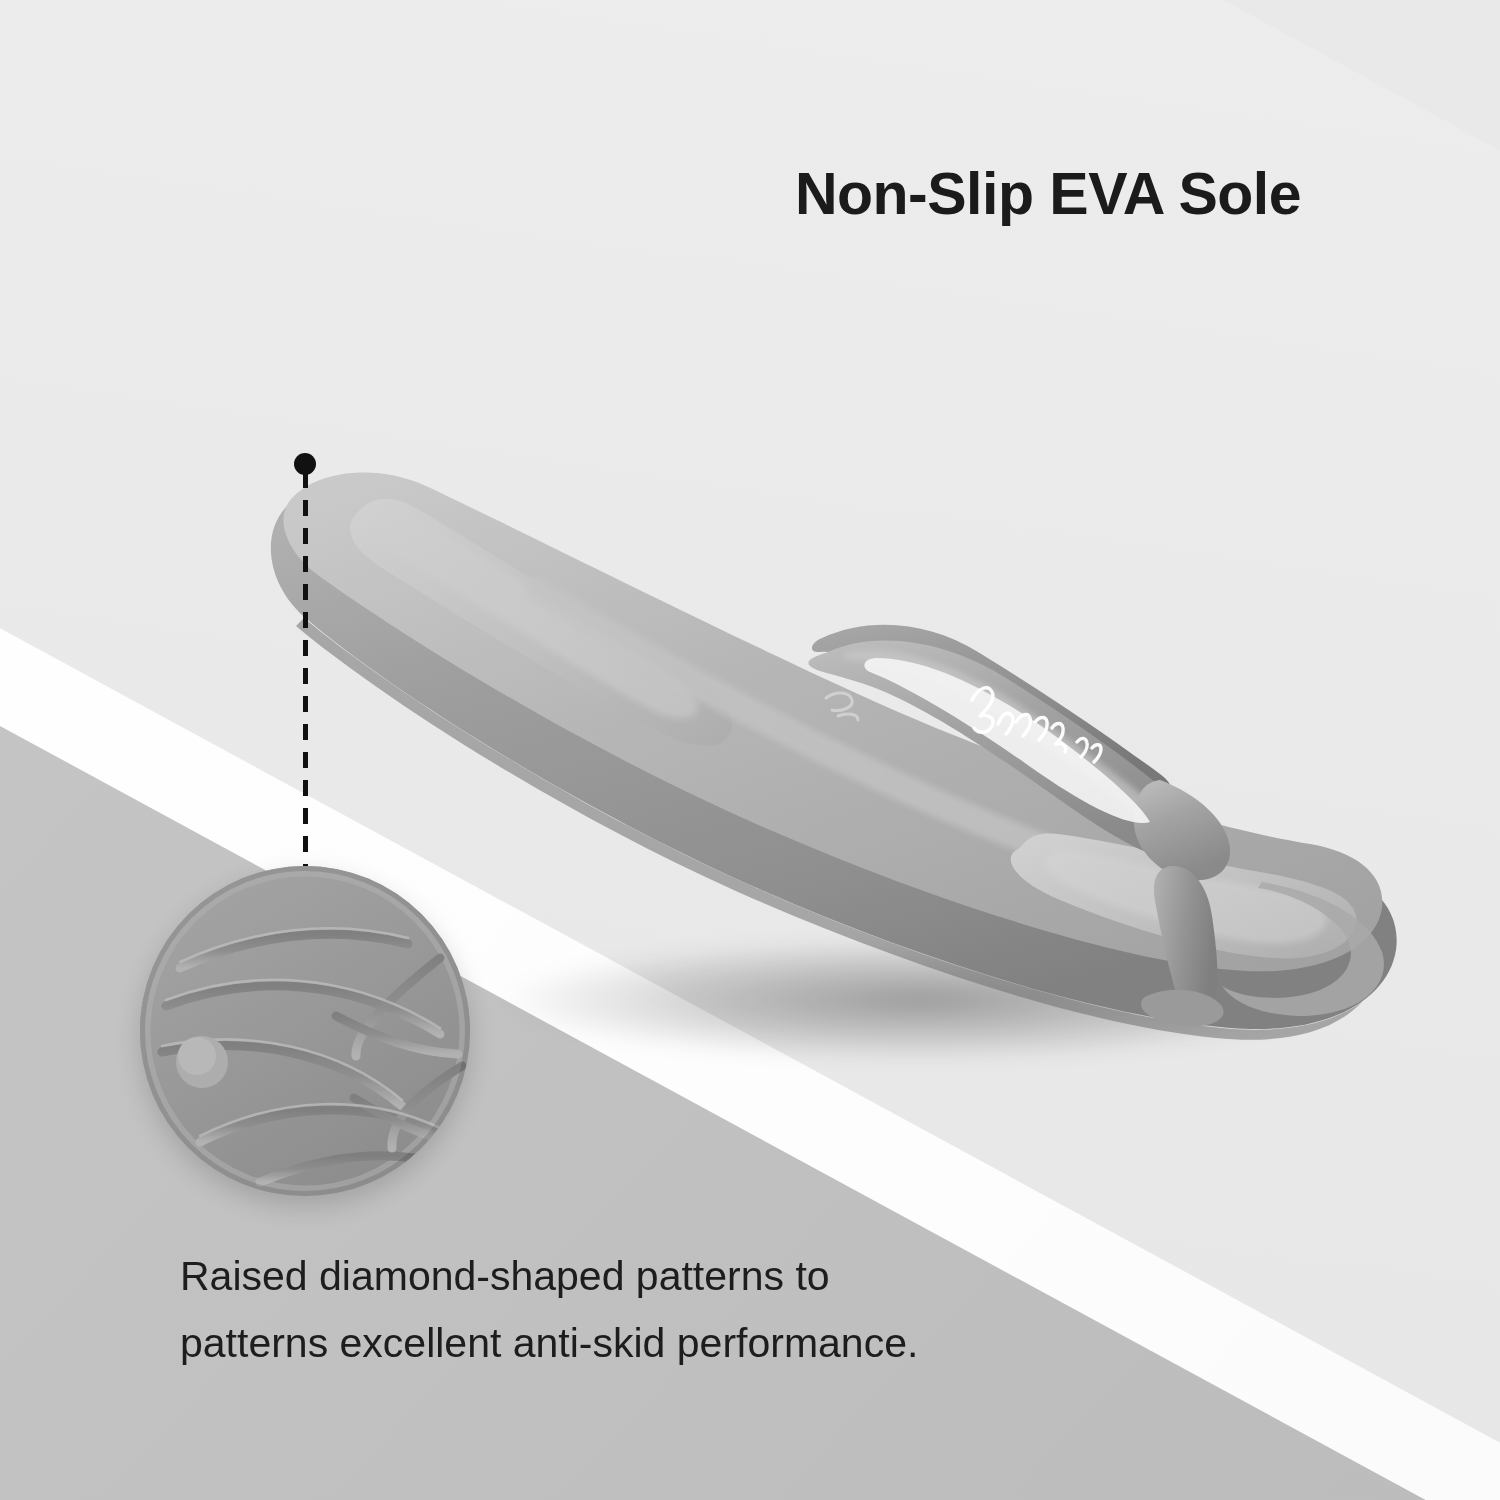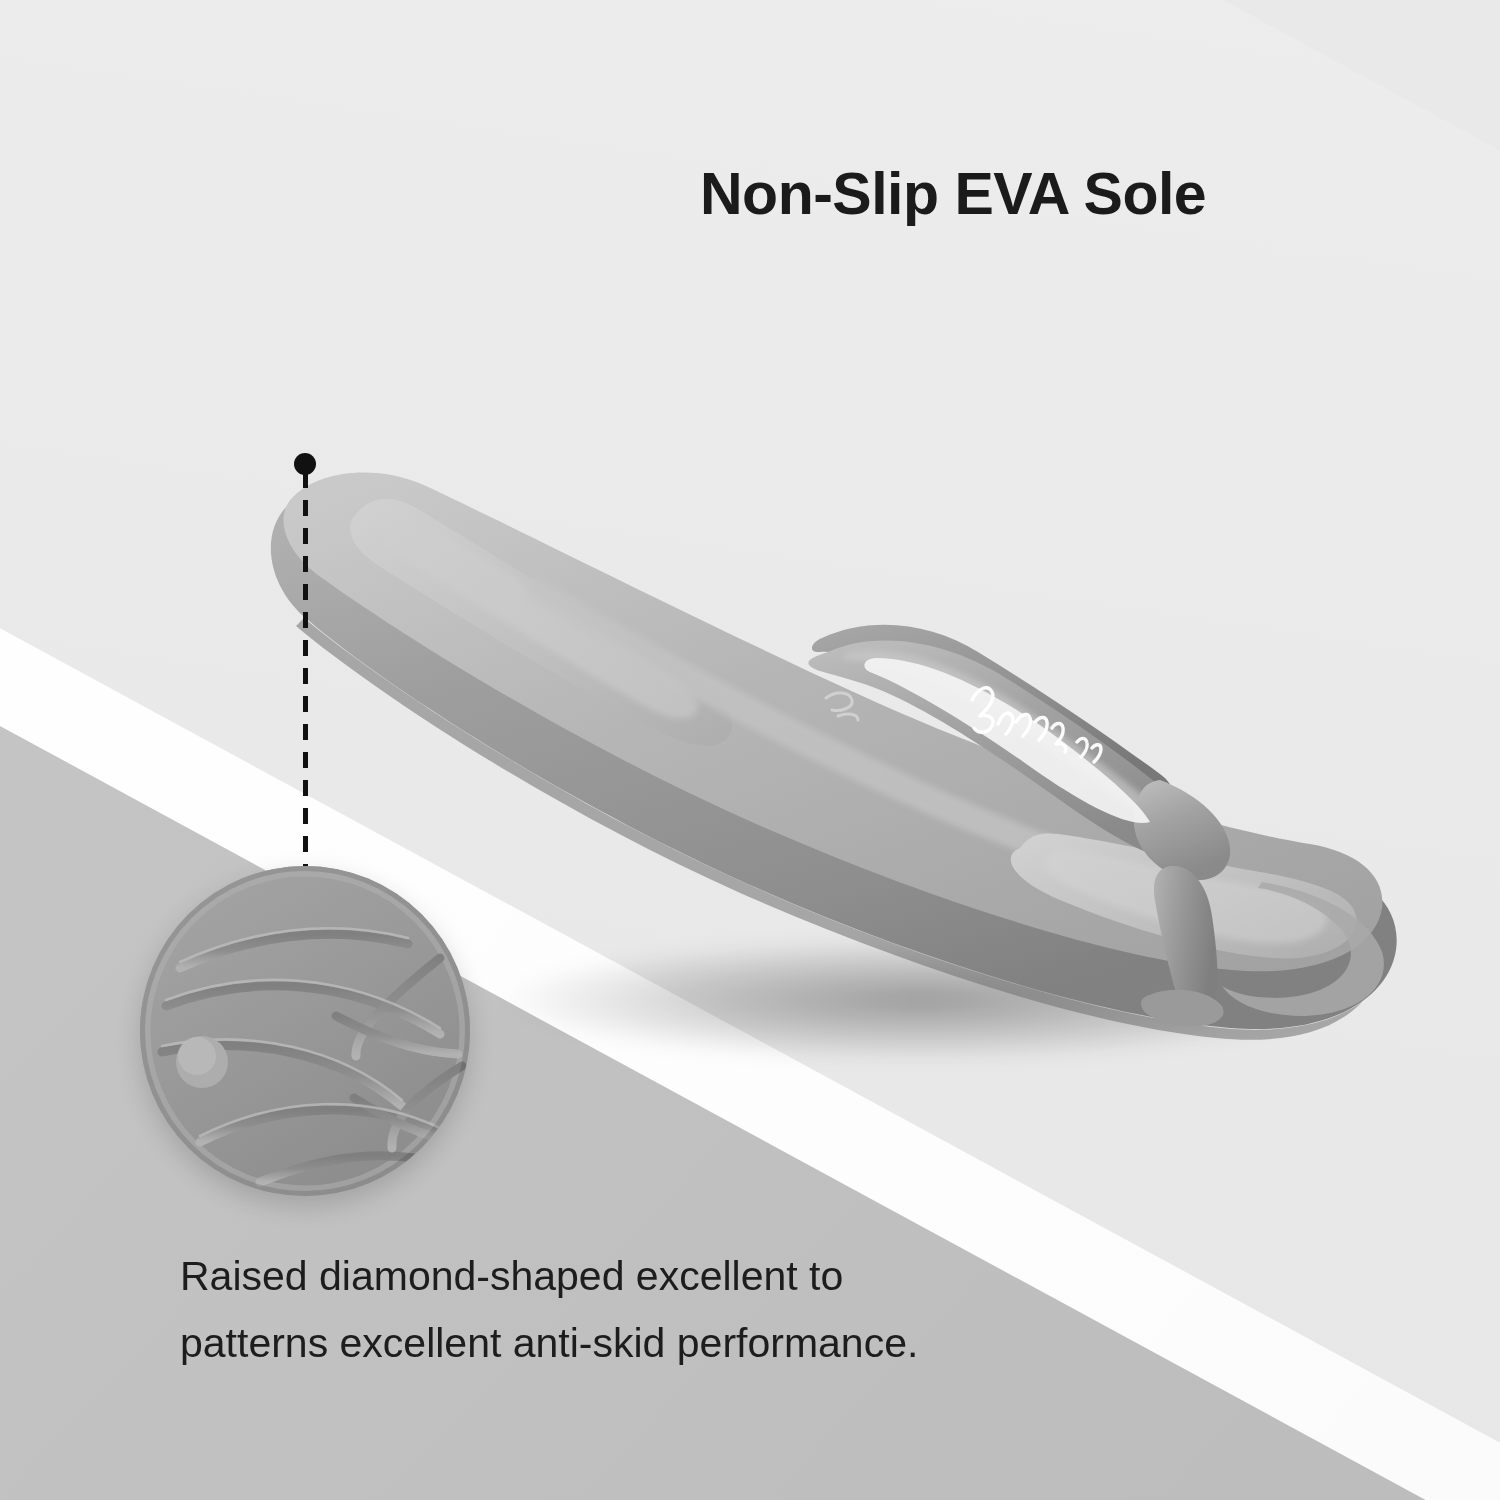--- a/index.html
+++ b/index.html
@@ -59,24 +59,24 @@
   .band-edge-shadow {
     top: 396px;
     height: 4px;
     transform: rotate(28.5deg);
     background: rgba(0,0,0,0.045);
   }
 
   
   .headline {
     position: absolute;
-    left: 700px;
+    left: 668px;
     top: 160px;
     width: 760px;
-    text-align: left;
+    text-align: center;
     font-size: 59px;
     font-weight: bold;
     letter-spacing: -0.5px;
     color: #1b1b1b;
     white-space: nowrap;
   }
 
   
   .sandal-wrap {
     position: absolute;
@@ -395,17 +395,17 @@
       </g>
 
       <circle cx="62" cy="196" r="26" fill="#adadad"></circle>
       <circle cx="57" cy="190" r="19" fill="#bcbcbc" opacity="0.75"></circle>
 
       <circle cx="165" cy="165" r="163" fill="none" stroke="rgba(0,0,0,0.12)" stroke-width="6"></circle>
     </svg>
   </div>
 
   <div class="caption">
-    <span class="caption-line">Raised diamond-shaped excellent to</span>
+    <span class="caption-line">Raised diamond-shaped patterns to</span>
     <span class="caption-line">patterns excellent anti-skid performance.</span>
   </div>
 
 </div>
 
 </body></html>

